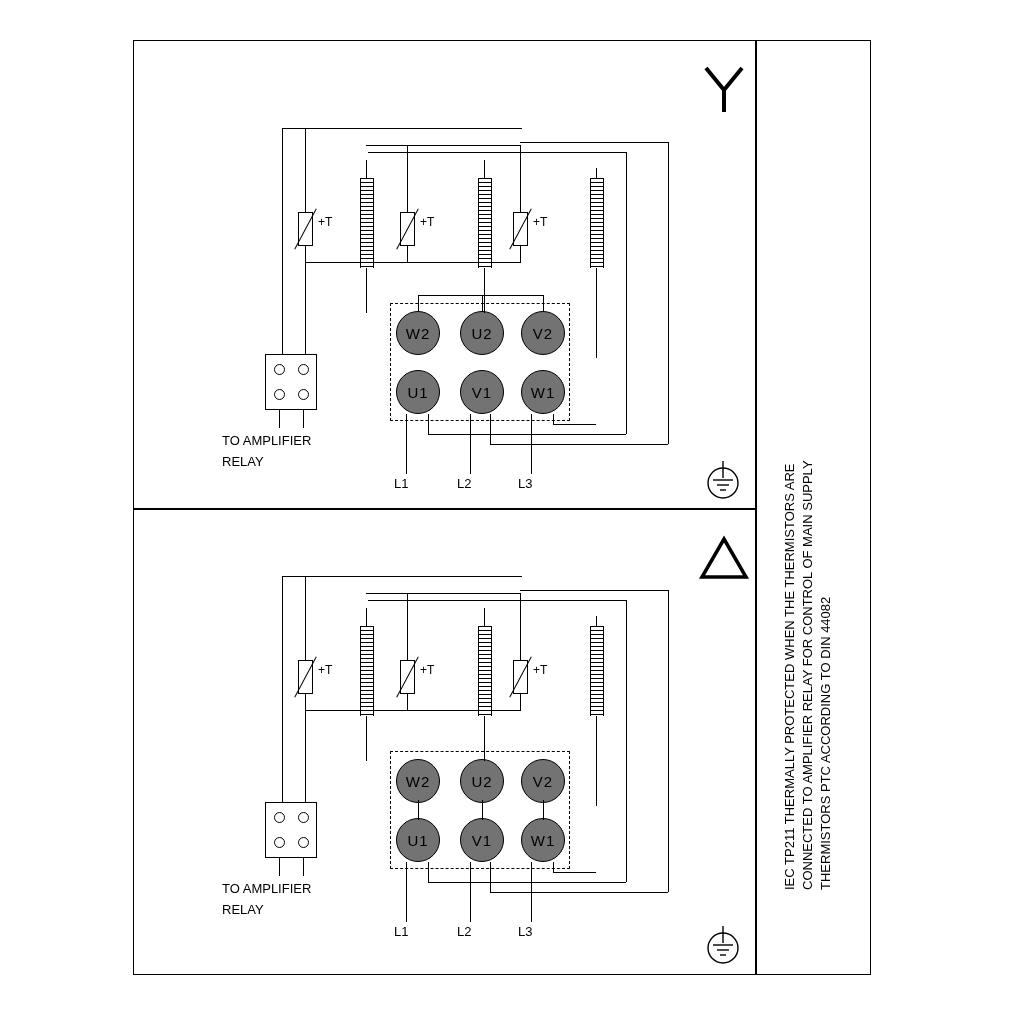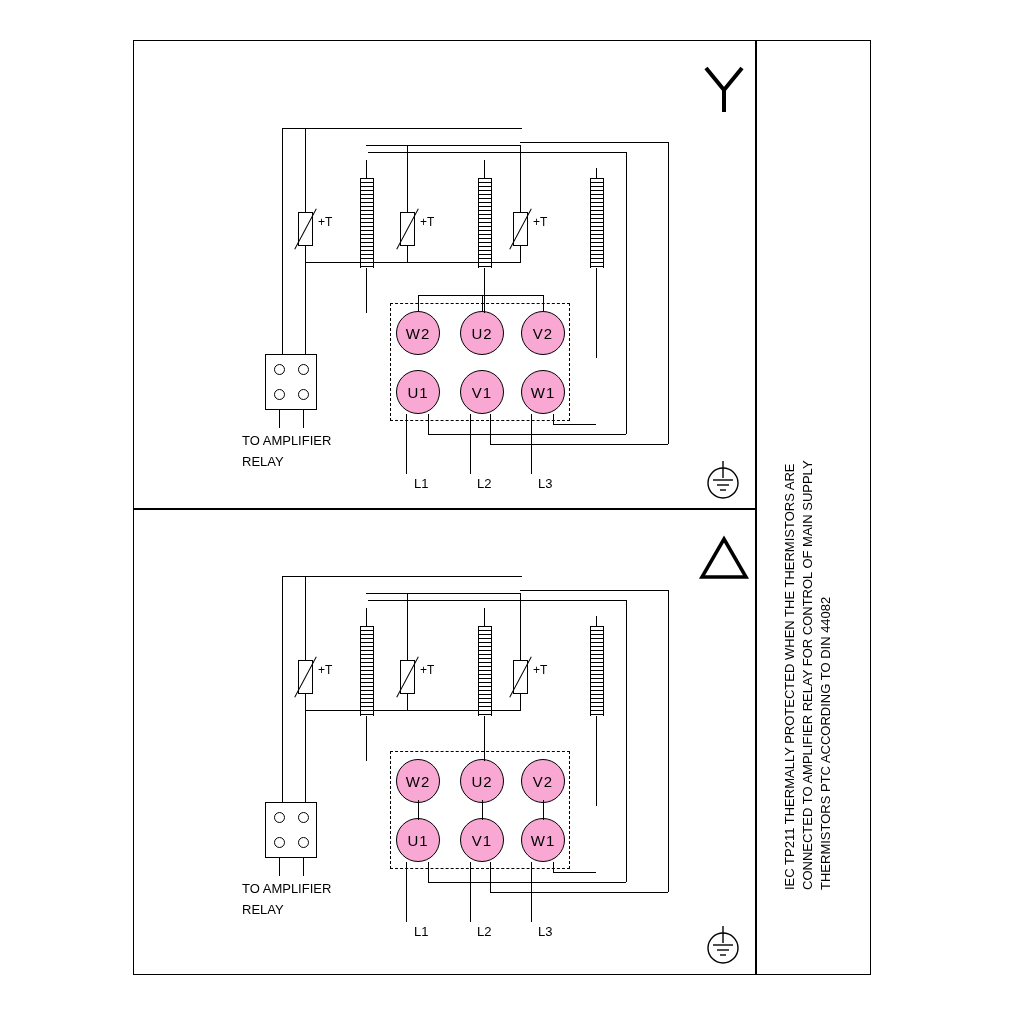--- a/index.html
+++ b/index.html
@@ -42,41 +42,40 @@
   .wire-v {
     position: absolute;
     background: #000;
     width: 1px;
   }
   .lbl {
     position: absolute;
     font-size: 13px;
     line-height: 15px;
     white-space: nowrap;
-    margin-left: 20px;
   }
   .lbl-sm {
     position: absolute;
     font-size: 12px;
     line-height: 14px;
     white-space: nowrap;
   }
   .term {
     position: absolute;
     width: 44px;
     height: 44px;
     border: 1.3px solid #000;
     border-radius: 50%;
     box-sizing: border-box;
     font-size: 15px;
     letter-spacing: 1px;
     display: flex;
     align-items: center;
     justify-content: center;
-    background: #f9a8d4;
+    background: #737373;
   }
   .dashbox {
     position: absolute;
     border: 1.2px dashed #000;
     box-sizing: border-box;
   }
   .coil {
     position: absolute;
     width: 14px;
     box-sizing: border-box;

